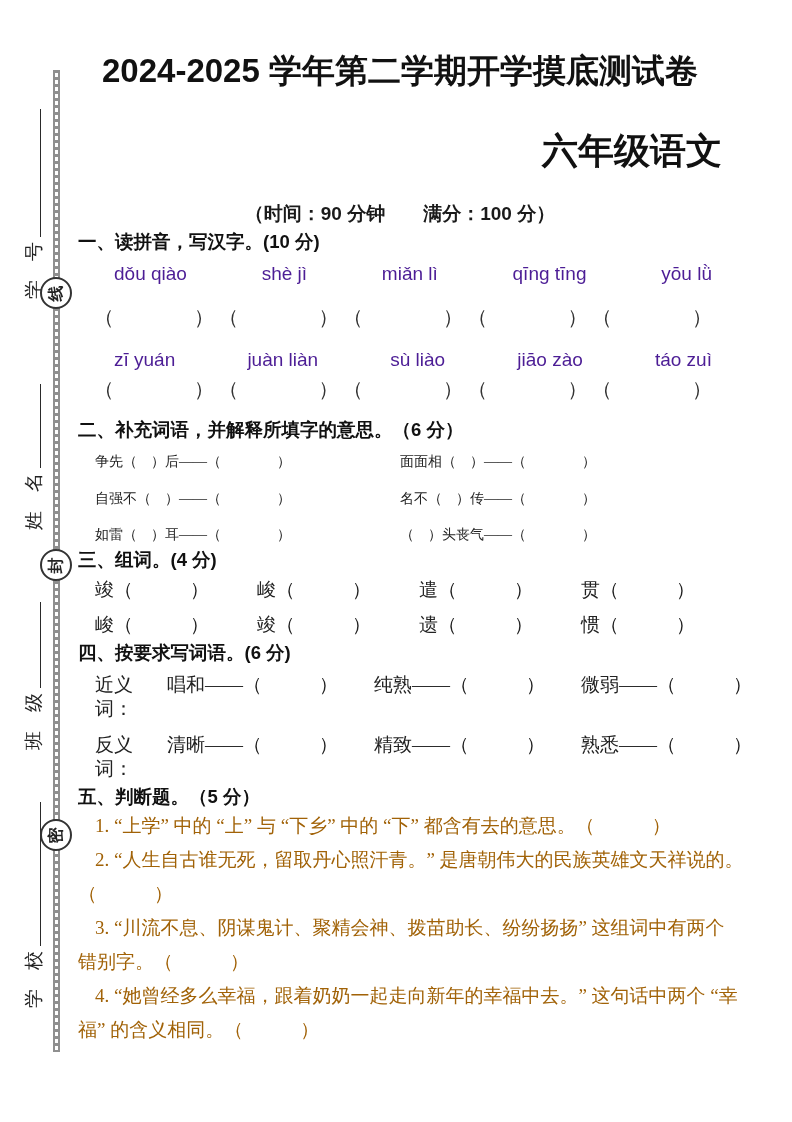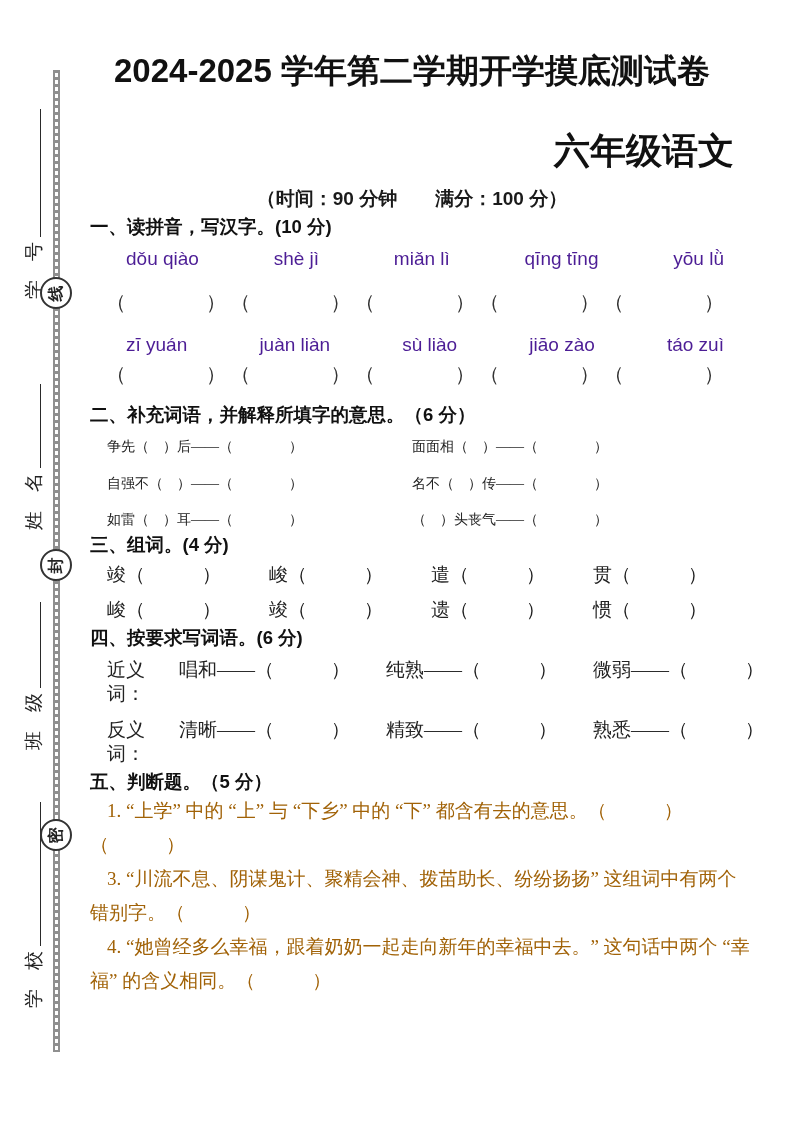--- a/index.html
+++ b/index.html
@@ -13,27 +13,27 @@
   .seal-label{position:absolute;height:26px;display:flex;align-items:flex-end;gap:5px;
               transform:rotate(-90deg);white-space:nowrap;font-size:19px;color:#222;}
   .seal-label-text{line-height:24px;}
   .seal-blank{display:inline-block;height:0;border-bottom:1.5px solid #2a2a2a;margin-bottom:5px;}
   .seal-circle{position:absolute;left:40px;width:32px;height:32px;border:2px solid #333;
                border-radius:50%;background:#fff;display:flex;align-items:center;
                justify-content:center;z-index:2;box-sizing:border-box;}
   .seal-circle span{transform:rotate(-90deg);font-size:16px;font-weight:bold;color:#222;}
 
   
-  .content{position:absolute;left:90px;top:0;width:694px;}
+  .content{position:absolute;left:78px;top:0;width:694px;}
   .title{font-family:"Liberation Sans",sans-serif;font-weight:bold;font-size:33px;
          line-height:42px;text-align:center;margin-top:50px;padding-right:50px;color:#111;}
   .subtitle{font-family:"Liberation Sans",sans-serif;font-weight:bold;font-size:36px;
             line-height:46px;text-align:right;margin-top:36px;padding-right:50px;color:#111;}
   .meta{font-family:"Liberation Sans",sans-serif;font-weight:bold;font-size:19px;
-        line-height:24px;text-align:center;margin-top:13px;padding-right:50px;color:#1a1a1a;}
+        line-height:24px;text-align:center;margin-top:28px;padding-right:50px;color:#1a1a1a;}
 
   .sec-head{font-family:"Liberation Sans",sans-serif;font-weight:bold;font-size:18.5px;
             line-height:24px;color:#111;}
   .mt8{margin-top:8px}.mt10{margin-top:1px}.mt11{margin-top:11px}.mt12{margin-top:12px}
   .mt13{margin-top:13px}.mt14{margin-top:4px}.mt16{margin-top:16px}.mt18{margin-top:18px}
   .mt6{margin-top:6px}
 
   .pinyin-row{display:flex;justify-content:space-between;padding-left:36px;padding-right:60px;
               font-family:"Liberation Sans",sans-serif;font-size:19px;line-height:24px;color:#4c1d95;}
   .paren-row{display:flex;justify-content:space-between;padding-left:16px;padding-right:60px;
@@ -168,20 +168,21 @@
       <span class="s4-item">清晰——（　　　）</span>
       <span class="s4-item">精致——（　　　）</span>
       <span class="s4-item">熟悉——（　　　）</span>
     </div>
 
     <div class="sec-head mt14">五、判断题。（5 分）</div>
     <div>
       <div class="s5-line s5-first">1. “上学” 中的 “上” 与 “下乡” 中的 “下” 都含有去的意思。（　　　）</div>
     </div>
     <div>
+      <div class="s5-line s5-first">2. “人生自古谁无死，留取丹心照汗青。” 是唐朝伟大的民族英雄文天祥说的。</div>
       <div class="s5-line">（　　　）</div>
     </div>
     <div>
       <div class="s5-line s5-first">3. “川流不息、阴谋鬼计、聚精会神、拨苗助长、纷纷扬扬” 这组词中有两个</div>
       <div class="s5-line">错别字。（　　　）</div>
     </div>
     <div>
       <div class="s5-line s5-first">4. “她曾经多么幸福，跟着奶奶一起走向新年的幸福中去。” 这句话中两个 “幸</div>
       <div class="s5-line">福” 的含义相同。（　　　）</div>
     </div>

